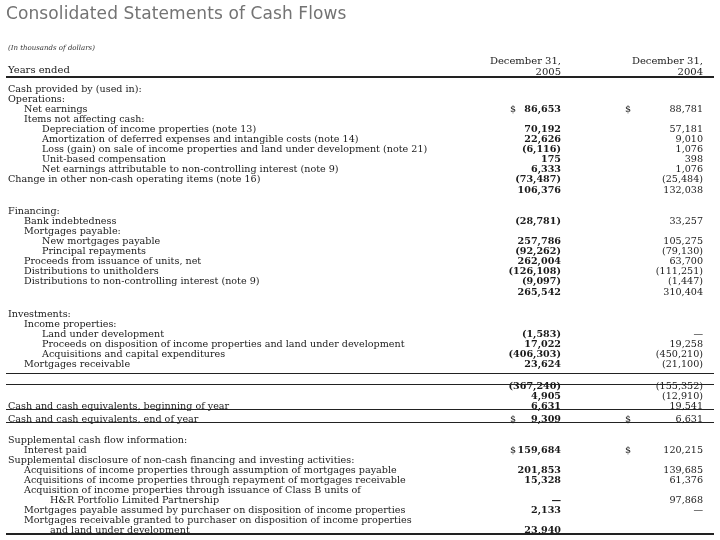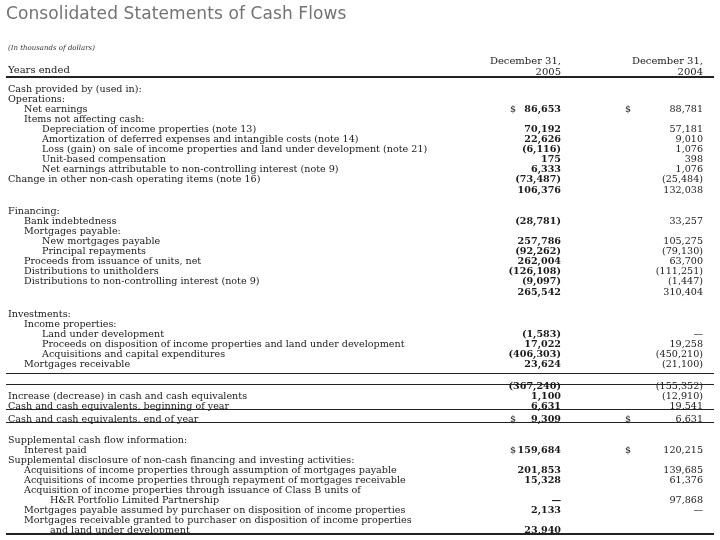--- a/index.html
+++ b/index.html
@@ -172,22 +172,21 @@
       <span class="lbl i1">Mortgages receivable</span>
       <span class="v1">23,624</span>
       <span class="v2">(21,100)</span>
     </div>
     <div class="row b" style="top: 380px;">
       <span class="lbl i0"></span>
       <span class="v1">(367,240)</span>
       <span class="v2">(155,352)</span>
     </div>
     <div class="row b" style="top: 390px;">
-      <span class="lbl i0">Increase (decrease) in cash and cash equivalents</span>
-      <span class="v1">1,100</span>
+      <span class="v1">4,905</span>
       <span class="v2">(12,910)</span>
     </div>
     <div class="row b" style="top: 400px;">
       <span class="lbl i0">Cash and cash equivalents, beginning of year</span>
       <span class="v1">6,631</span>
       <span class="v2">19,541</span>
     </div>
     <div class="row b" style="top: 413px;">
       <span class="lbl i0">Cash and cash equivalents, end of year</span>
       <span class="d1">$</span>

